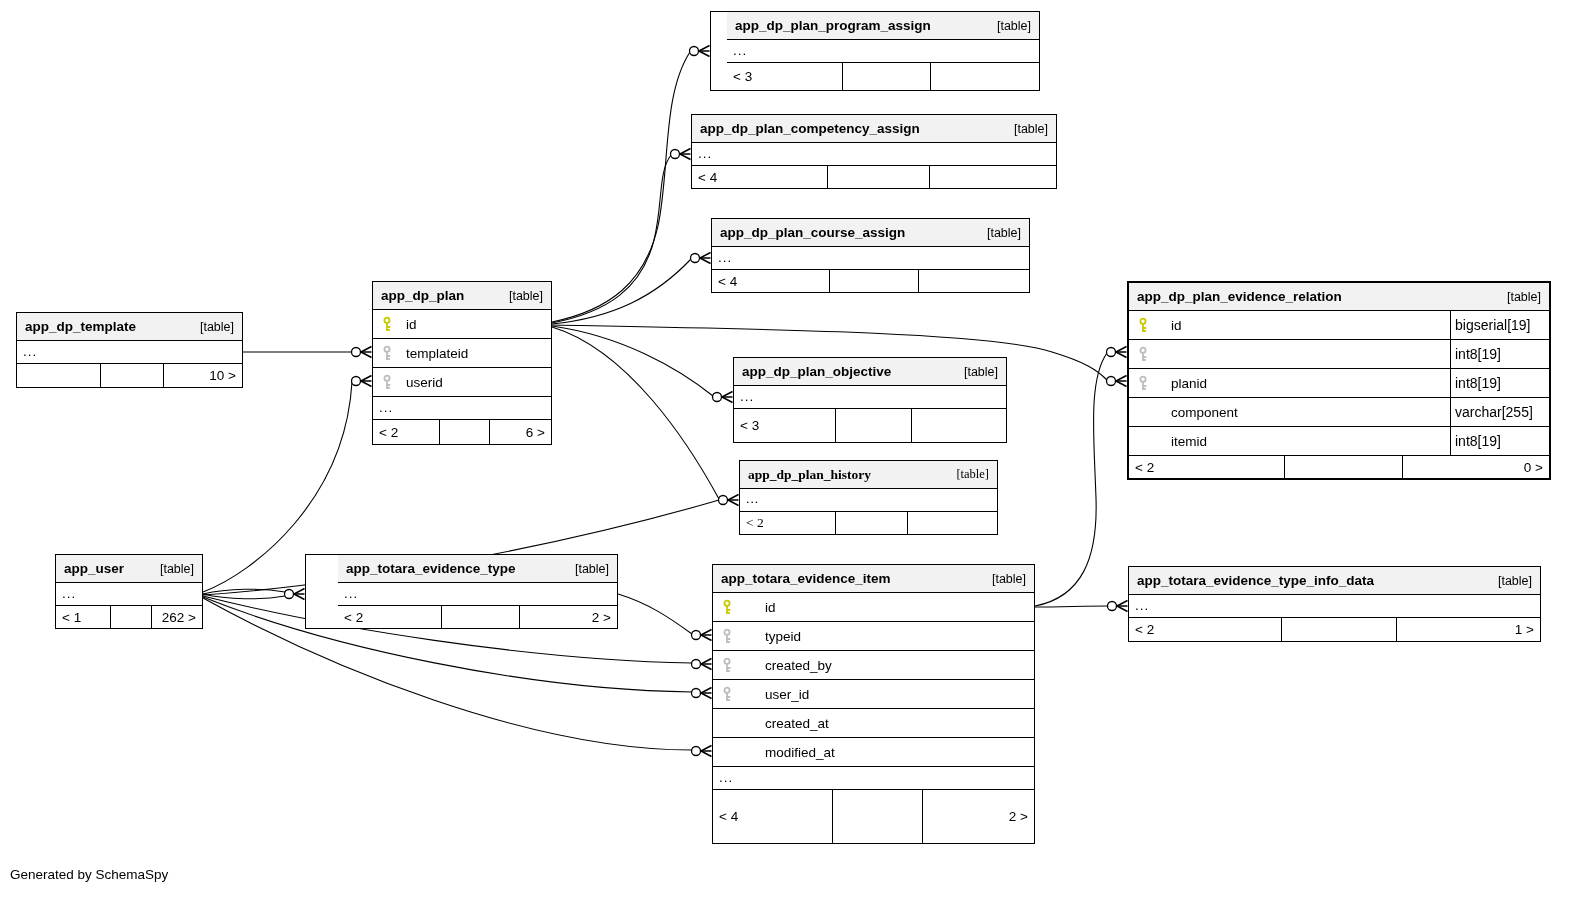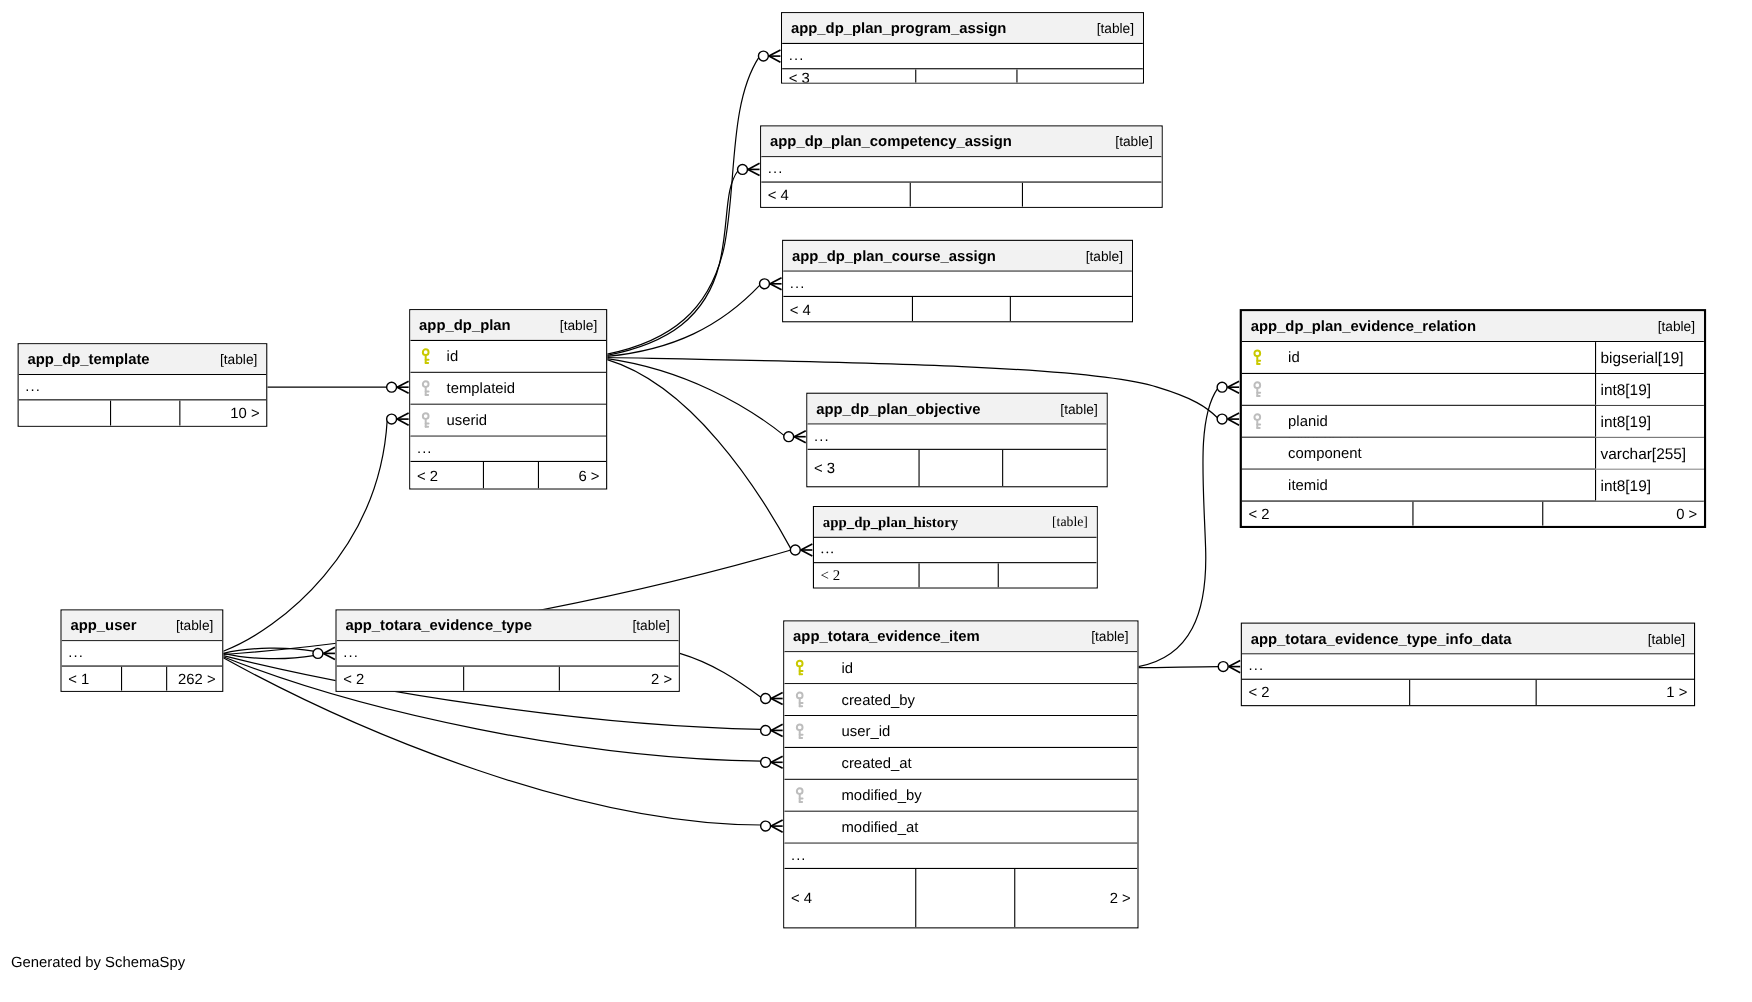--- a/index.html
+++ b/index.html
@@ -150,21 +150,21 @@
     <g>
       <path d="M 1035 607 C 1060 607, 1085 606, 1108 606" fill="none" stroke="#000000" stroke-width="1.1"></path>
       <circle cx="1112" cy="606" r="4.5" fill="#fff" stroke="#000000" stroke-width="1.3"></circle>
       <line x1="1117" y1="606" x2="1127.5" y2="600.5" stroke="#000000" stroke-width="1.5"></line>
       <line x1="1117" y1="606" x2="1127.5" y2="606" stroke="#000000" stroke-width="1.5"></line>
       <line x1="1117" y1="606" x2="1127.5" y2="611.5" stroke="#000000" stroke-width="1.5"></line>
     </g>
   </svg>
 
 <div id="diagram-root">
-    <div class="tbl" style="left: 710px; top: 11px; width: 330px; height: 65px;">
+    <div class="tbl" style="left: 710px; top: 11px; width: 330px; height: 80px; padding-left: 16px;">
       <div class="hdr">
         <span class="nm">app_dp_plan_program_assign</span>
         <span class="tag">[table]</span>
       </div>
       <div class="row ellipsis">
         <span class="dots">...</span>
       </div>
       <div class="footer">
         <div class="fcell" style="width: 37%;">&lt; 3</div>
         <div class="fcell" style="width: 28%;"></div>
@@ -338,21 +338,21 @@
       </div>
       <div class="row ellipsis">
         <span class="dots">...</span>
       </div>
       <div class="footer">
         <div class="fcell" style="width: 37%;">&lt; 1</div>
         <div class="fcell" style="width: 28%;"></div>
         <div class="fcell r" style="width: 35%;">262 &gt;</div>
       </div>
     </div>
-    <div class="tbl" style="left: 305px; top: 554px; width: 313px; height: 75px;">
+    <div class="tbl" style="left: 305px; top: 554px; width: 313px; height: 75px; padding-left: 32px;">
       <div class="hdr">
         <span class="nm">app_totara_evidence_type</span>
         <span class="tag">[table]</span>
       </div>
       <div class="row ellipsis">
         <span class="dots">...</span>
       </div>
       <div class="footer">
         <div class="fcell" style="width: 37%;">&lt; 2</div>
         <div class="fcell" style="width: 28%;"></div>
@@ -373,42 +373,42 @@
         </svg>
         <span class="fieldname" style="left: 52px;">id</span>
       </div>
       <div class="row">
         <svg width="12" height="16" viewBox="0 0 12 16" class="keyicon">
           <circle cx="6" cy="4.2" r="2.6" fill="none" stroke="#bdbdbd" stroke-width="1.8"></circle>
           <line x1="6" y1="7" x2="6" y2="14" stroke="#bdbdbd" stroke-width="1.8" stroke-linecap="round"></line>
           <line x1="6" y1="11" x2="8.6" y2="11" stroke="#bdbdbd" stroke-width="1.8" stroke-linecap="round"></line>
           <line x1="6" y1="14" x2="8.2" y2="14" stroke="#bdbdbd" stroke-width="1.8" stroke-linecap="round"></line>
         </svg>
+        <span class="fieldname" style="left: 52px;">typeid</span>
+      </div>
+      <div class="row">
+        <svg width="12" height="16" viewBox="0 0 12 16" class="keyicon">
+          <circle cx="6" cy="4.2" r="2.6" fill="none" stroke="#bdbdbd" stroke-width="1.8"></circle>
+          <line x1="6" y1="7" x2="6" y2="14" stroke="#bdbdbd" stroke-width="1.8" stroke-linecap="round"></line>
+          <line x1="6" y1="11" x2="8.6" y2="11" stroke="#bdbdbd" stroke-width="1.8" stroke-linecap="round"></line>
+          <line x1="6" y1="14" x2="8.2" y2="14" stroke="#bdbdbd" stroke-width="1.8" stroke-linecap="round"></line>
+        </svg>
         <span class="fieldname" style="left: 52px;">created_by</span>
       </div>
       <div class="row">
         <svg width="12" height="16" viewBox="0 0 12 16" class="keyicon">
           <circle cx="6" cy="4.2" r="2.6" fill="none" stroke="#bdbdbd" stroke-width="1.8"></circle>
           <line x1="6" y1="7" x2="6" y2="14" stroke="#bdbdbd" stroke-width="1.8" stroke-linecap="round"></line>
           <line x1="6" y1="11" x2="8.6" y2="11" stroke="#bdbdbd" stroke-width="1.8" stroke-linecap="round"></line>
           <line x1="6" y1="14" x2="8.2" y2="14" stroke="#bdbdbd" stroke-width="1.8" stroke-linecap="round"></line>
         </svg>
         <span class="fieldname" style="left: 52px;">user_id</span>
       </div>
       <div class="row">
         <span class="fieldname" style="left: 52px;">created_at</span>
-      </div>
-      <div class="row">
-        <svg width="12" height="16" viewBox="0 0 12 16" class="keyicon">
-          <circle cx="6" cy="4.2" r="2.6" fill="none" stroke="#bdbdbd" stroke-width="1.8"></circle>
-          <line x1="6" y1="7" x2="6" y2="14" stroke="#bdbdbd" stroke-width="1.8" stroke-linecap="round"></line>
-          <line x1="6" y1="11" x2="8.6" y2="11" stroke="#bdbdbd" stroke-width="1.8" stroke-linecap="round"></line>
-          <line x1="6" y1="14" x2="8.2" y2="14" stroke="#bdbdbd" stroke-width="1.8" stroke-linecap="round"></line>
-        </svg>
-        <span class="fieldname" style="left: 52px;">modified_by</span>
       </div>
       <div class="row">
         <span class="fieldname" style="left: 52px;">modified_at</span>
       </div>
       <div class="row ellipsis">
         <span class="dots">...</span>
       </div>
       <div class="footer">
         <div class="fcell" style="width: 37%;">&lt; 4</div>
         <div class="fcell" style="width: 28%;"></div>

